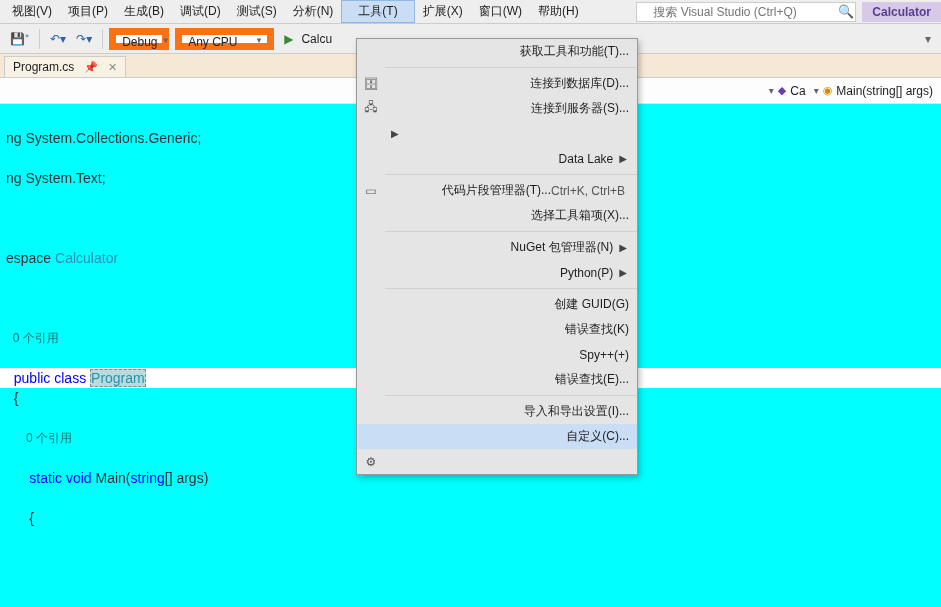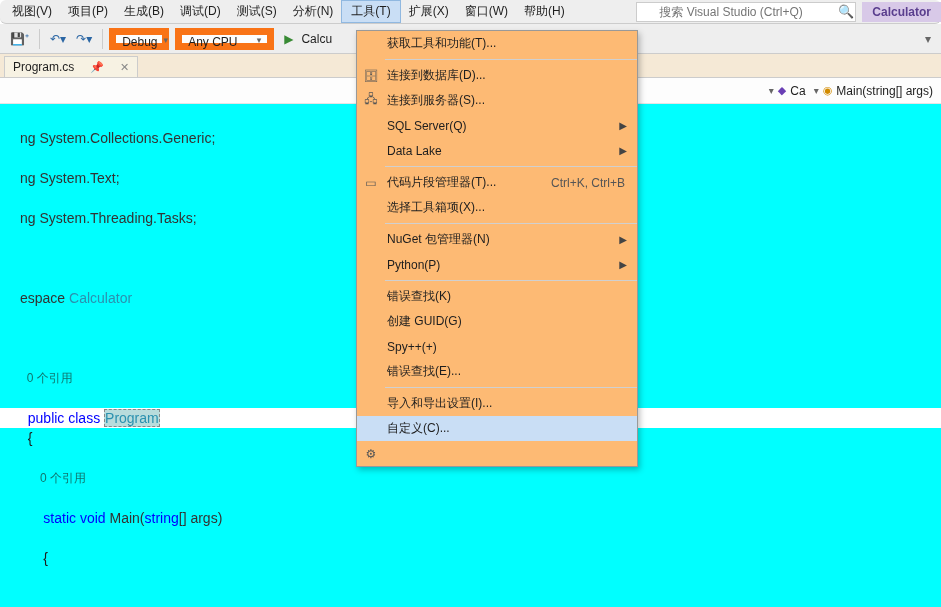--- a/index.html
+++ b/index.html
@@ -1,63 +1,63 @@
 <!DOCTYPE html>
 <html><head>
 <meta charset="utf-8">
 <style>
   * { margin:0; padding:0; box-sizing:border-box; font-family:"Microsoft YaHei", "Segoe UI", sans-serif; }
   body { background:#fff; font-size:12px; color:#1e1e1e; overflow:hidden; width:941px; height:607px; position:relative; }
 
   
-  .menubar { height:24px; background:#eee; display:flex; align-items:center; padding-left:4px; border-bottom:1px solid #ccc; position:relative;border-radius:6px; }
+  .menubar { height:24px; background:#eee; display:flex; align-items:center; padding-left:4px; border-bottom:1px solid #ccc; position:relative; }
   .menu-item { padding:3px 8px; cursor:default; }
-  .menu-item.active { background:#c9def5; border:1px solid #90b8e0; padding:2px 9px; }
+  .menu-item.active { background:#c9def5; border:1px solid #90b8e0; padding:2px 16px; }
   .search-box { margin-left:auto; display:flex; align-items:center; border:1px solid #ccc; background:#fff; height:20px; width:220px; }
-  .search-box input { border:none; outline:none; font-size:12px; padding:0 22px; flex:1; color:#888; background:transparent; }
+  .search-box input { border:none; outline:none; font-size:12px; padding:0 16px; flex:1; color:#888; background:transparent; }
   .search-icon { width:18px; text-align:center; color:#333; font-size:13px; }
   .run-config { background:#d8c9e8; padding:3px 10px; margin-left:6px; color:#5a3e8e; font-weight:600; }
 
   
   .toolbar { height:30px; background:#eee; display:flex; align-items:center; padding:0 6px; border-bottom:1px solid #ccc; gap:2px; }
   .toolbar .sep { width:1px; height:20px; background:#ccc; margin:0 4px; }
   .tb-btn { padding:2px 4px; color:#333; display:inline-flex; align-items:center; }
   .combo { background:#fdfdfd; border:7px solid #f97316; height:22px; display:inline-flex; align-items:flex-start; padding:0 6px; font-size:12px; }
   .combo .chev { margin-left:6px; font-size:9px; color:#666; }
   .play { color:#388a34; margin-left:4px; }
   .play-lbl { margin-left:2px;text-align:center; }
   .overflow-btn { margin-left:4px; padding:2px 4px; color:#666; }
   .toolbar .overflow-right { margin-left:auto; }
 
   
   .tabstrip { height:24px; background:#f5e9d6; display:flex; align-items:flex-end; padding-left:4px; border-bottom:1px solid #ccc; }
-  .tab { background:#f7f2e3; border-top:1px solid #ccc; border-left:1px solid #ccc; border-right:1px solid #ccc; padding:3px 8px; display:flex; align-items:center; gap:16px; font-size:12px; }
+  .tab { background:#f7f2e3; border-top:1px solid #ccc; border-left:1px solid #ccc; border-right:1px solid #ccc; padding:3px 8px; display:flex; align-items:center; gap:10px; font-size:12px; }
   .tab .pin { color:#a77b00; font-size:11px; }
   .tab .x { color:#888; font-size:11px; }
 
   
   .navrow { height:26px; background:#fdfdfd; border-bottom:1px solid #e5e5e5; display:flex; align-items:center; padding:0 8px; }
   .navrow .left { flex:1; display:flex; justify-content:flex-end; align-items:center; gap:4px; }
   .navrow .memb { display:flex; align-items:center; gap:4px; margin-left:8px; }
   .nav-chev { font-size:10px; color:#666; }
   .nav-icon { color:#6a3fb5; font-size:11px; }
   .nav-cube { color:#d28b00; font-size:11px; }
 
   
   .editor { background:#00ffff; height:calc(607px - 24px - 30px - 24px - 26px); padding:4px 0 4px 0; font-family:Consolas, monospace; font-size:14px; line-height:20px; white-space:pre; overflow:hidden; position:relative; }
-  .editor .line { padding-left:20px; }
+  .editor .line { padding-left:6px; }
   .kw-anno { color:#0f766e; font-size:12px; }
   .kw { color:#0000ff; }
   .typ { color:#2b91af; }
   .pl { color:#333; }
   .hl-line { background:#ffffff; display:inline-block; width:100%; }
   .hl-word { background:#b8dcdc; border:1px dashed #888; padding:0 0px; }
 
   
-  .popup { position:absolute; left:356px; top:30px; width:282px; background:#fdba74; border:1px solid #999; box-shadow:2px 3px 6px rgba(0,0,0,.25); z-index:50; }
+  .popup { position:absolute; left:356px; top:38px; width:282px; background:#e5e5e5; border:1px solid #999; box-shadow:2px 3px 6px rgba(0,0,0,.25); z-index:50;text-align:right; }
   .popup .row { display:flex; align-items:center; height:25px; padding:0 8px 0 0; }
   .popup .iconcell { width:28px; display:flex; justify-content:center; color:#555; font-size:12px; }
   .popup .lbl { flex:1; padding-left:2px; }
   .popup .shortcut { color:#555; padding-right:4px; }
   .popup .submenu-arrow { font-size:10px; color:#444; padding-left:6px; padding-right:2px; }
   .popup .divider { height:1px; background:#d0d0d0; margin:3px 0 3px 28px; }
   .popup .row.hover { background:#c9def5; }
 
 </style>
 </head>
@@ -117,21 +117,20 @@
   <div class="memb">
     <span class="nav-chev">▾</span>
     <span class="nav-cube">◉</span>
     <span>Main(string[] args)</span>
   </div>
 </div>
 
 <div class="editor">
 <div class="line"><span class="pl">ng </span><span class="pl">System.Collections.Generic;</span></div>
 <div class="line"><span class="pl">ng </span><span class="pl">System.Text;</span></div>
-<div class="line"><span class="pl">ng </span><span class="pl">System.Threading.Tasks;</span></div>
 <div class="line">&nbsp;</div>
 <div class="line"><span class="pl">espace </span><span class="typ">Calculator</span></div>
 <div class="line">&nbsp;</div>
 <div class="line kw-anno">  0 个引用</div>
 <div class="line hl-line"><span class="kw">  public</span> <span class="kw">class</span> <span class="hl-word typ">Program</span></div>
 <div class="line">  {</div>
 <div class="line kw-anno">      0 个引用</div>
 <div class="line">      <span class="kw">static</span> <span class="kw">void</span> <span class="pl">Main(</span><span class="kw">string</span><span class="pl">[] args)</span></div>
 <div class="line">      {</div>
 
@@ -159,21 +158,20 @@
       <div class="row">
         <span class="iconcell">🗄</span>
         <span class="lbl">连接到数据库(D)...</span>
       </div>
       <div class="row">
         <span class="iconcell">🖧</span>
         <span class="lbl">连接到服务器(S)...</span>
       </div>
       <div class="row">
         <span class="iconcell"></span>
-        <span class="lbl">SQL Server(Q)</span>
         <span class="submenu-arrow">▶</span>
       </div>
       <div class="row">
         <span class="iconcell"></span>
         <span class="lbl">Data Lake</span>
         <span class="submenu-arrow">▶</span>
       </div>
       <div class="divider"></div>
       <div class="row">
         <span class="iconcell">▭</span>
@@ -191,28 +189,28 @@
         <span class="submenu-arrow">▶</span>
       </div>
       <div class="row">
         <span class="iconcell"></span>
         <span class="lbl">Python(P)</span>
         <span class="submenu-arrow">▶</span>
       </div>
       <div class="divider"></div>
       <div class="row">
         <span class="iconcell"></span>
+        <span class="lbl">创建 GUID(G)</span>
+      </div>
+      <div class="row">
+        <span class="iconcell"></span>
         <span class="lbl">错误查找(K)</span>
       </div>
       <div class="row">
         <span class="iconcell"></span>
-        <span class="lbl">创建 GUID(G)</span>
-      </div>
-      <div class="row">
-        <span class="iconcell"></span>
         <span class="lbl">Spy++(+)</span>
       </div>
       <div class="row">
         <span class="iconcell"></span>
         <span class="lbl">错误查找(E)...</span>
       </div>
       <div class="divider"></div>
       <div class="row">
         <span class="iconcell"></span>
         <span class="lbl">导入和导出设置(I)...</span>

